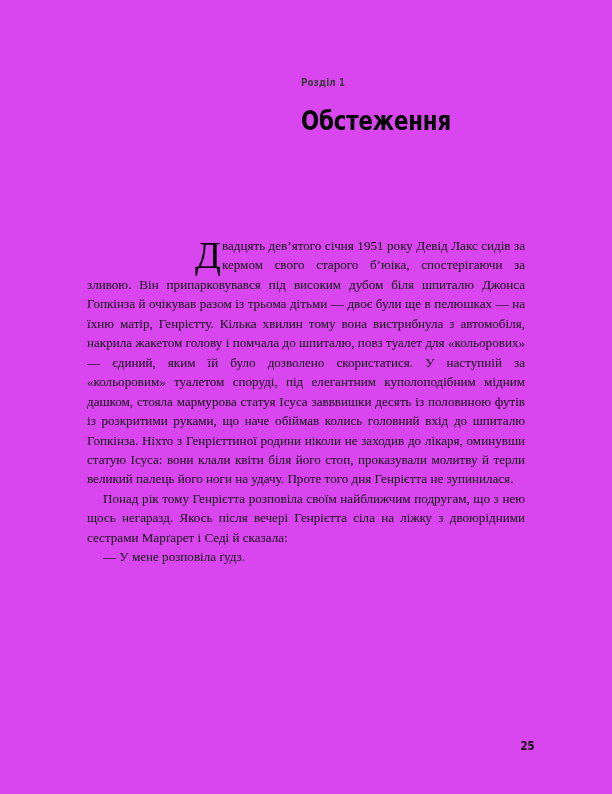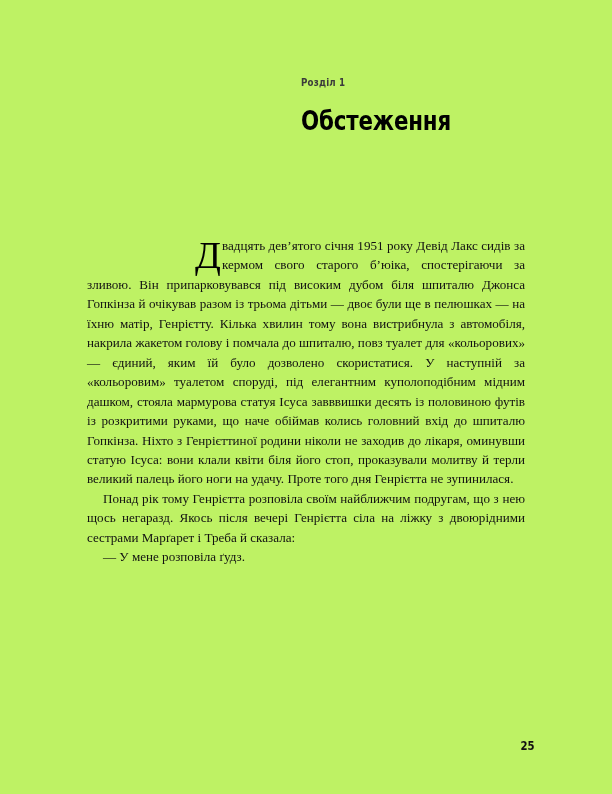--- a/index.html
+++ b/index.html
@@ -4,21 +4,21 @@
 <style>
   html, body {
     margin: 0;
     padding: 0;
     background: #ffffff;
   }
   .page {
     position: relative;
     width: 612px;
     height: 794px;
-    background: #bef264;
+    background: #d946ef;
     overflow: hidden;
     font-family: "Liberation Serif", "DejaVu Serif", serif;
   }
 
   
   .chapter-header {
     position: absolute;
     left: 301px;
     top: 76px;
     width: 230px;
@@ -105,19 +105,19 @@
 
 <div class="page">
 
   <div class="chapter-header">
     <p class="chapter-eyebrow">Розділ 1</p>
     <h1 class="chapter-title">Обстеження</h1>
   </div>
 
   <div class="body-column">
     <p class="para first"><span class="dropcap">Д</span><span>вадцять дев’ятого січня 1951 року Девід Лакс сидів за кермом свого старого б’юіка, спостерігаючи за зливою. Він припарковувався під високим дубом біля шпиталю Джонса Гопкінза й очікував разом із трьома дітьми — двоє були ще в пелюшках — на їхню матір, Генрієтту. Кілька хвилин тому вона вистрибнула з автомобіля, накрила жакетом голову і помчала до шпиталю, повз туалет для «кольорових» — єдиний, яким їй було дозволено скористатися. У наступній за «кольоровим» туалетом споруді, під елегантним куполоподібним мідним дашком, стояла мармурова статуя Ісуса завввишки десять із половиною футів із розкритими руками, що наче обіймав колись головний вхід до шпиталю Гопкінза. Ніхто з Генрієттиної родини ніколи не заходив до лікаря, оминувши статую Ісуса: вони клали квіти біля його стоп, проказували молитву й терли великий палець його ноги на удачу. Проте того дня Генрієтта не зупинилася.</span></p>
-    <p class="para">Понад рік тому Генрієтта розповіла своїм найближчим подругам, що з нею щось негаразд. Якось після вечері Генрієтта сіла на ліжку з двоюрідними сестрами Марґарет і Треба й сказала:</p>
+    <p class="para">Понад рік тому Генрієтта розповіла своїм найближчим подругам, що з нею щось негаразд. Якось після вечері Генрієтта сіла на ліжку з двоюрідними сестрами Марґарет і Седі й сказала:</p>
     <p class="para dialogue">— У мене розповіла ґудз.</p>
   </div>
 
   <div class="page-number">25</div>
 
 </div>
 
 </body></html>

